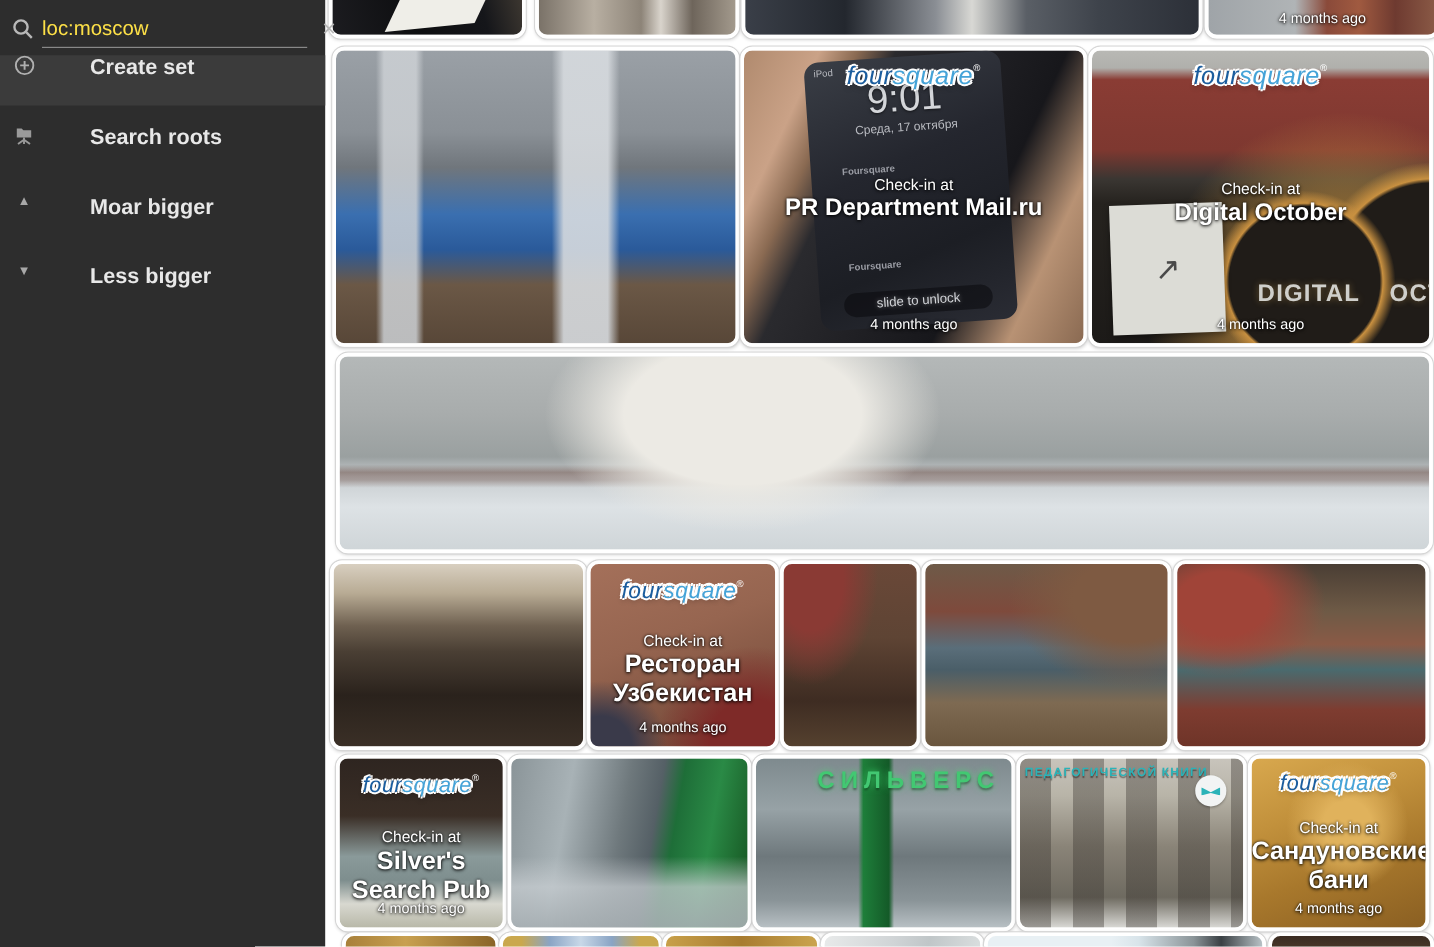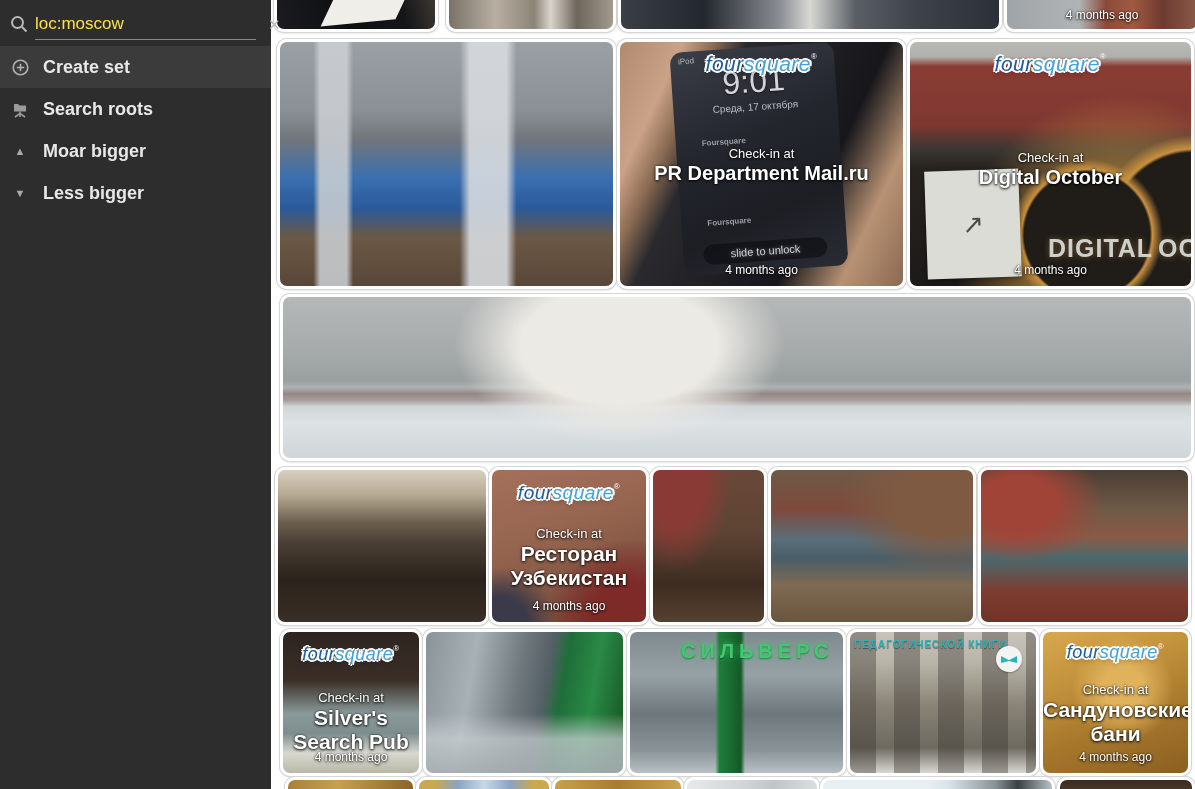--- a/index.html
+++ b/index.html
@@ -8,26 +8,26 @@
   .stage{position:relative;width:1195px;height:789px;overflow:hidden;background:#fff;}
 
   
   .sidebar{position:absolute;left:0;top:0;width:271px;height:789px;background:#2d2d2d;z-index:20;}
   .search-row{display:flex;align-items:center;height:44px;padding:2px 10px 0 10px;}
   .search-icon{flex:0 0 18px;height:18px;margin-right:7px;}
   .search-underline{flex:1;display:flex;align-items:center;border-bottom:1px solid #888;height:30px;}
   .search-input{flex:1;background:transparent;border:none;outline:none;color:#fde047;
        font-size:17px;font-family:"Liberation Sans",sans-serif;padding:0;caret-color:#fff;}
   .search-clear{flex:0 0 auto;color:#b8b8b8;font-size:15px;margin-left:12px;cursor:pointer;line-height:1;}
-  .sb-item{display:flex;align-items:center;height:42px;padding:0 10px;color:#e8e8e8;
-       font-size:18px;font-weight:600;cursor:pointer;}
+  .sb-item{display:flex;align-items:flex-start;height:42px;padding:0 10px;color:#e8e8e8;
+       font-size:18px;font-weight:600;cursor:pointer;gap:32px;}
   .sb-item.active{background:#3b3b3b;}
   .sb-ico{flex:0 0 20px;display:flex;align-items:center;justify-content:center;margin-right:13px;
        color:#a8a8a8;font-size:11px;}
-  .sb-item + .sb-item{margin-top:0;}
+  .sb-item + .sb-item{margin-top:16px;}
   .sb-item{margin-bottom:0;}
   .sb-list .sb-item{height:42px;}
 
   
   .tile{position:absolute;border:3px solid #fff;border-radius:10px;overflow:hidden;
         box-shadow:0 0 0 1px #d6d6d6, 0 1px 3px rgba(0,0,0,.18);cursor:pointer;box-sizing:border-box;}
   .fsq{position:absolute;left:0;right:0;text-align:center;font-style:italic;font-weight:normal;
        font-size:19px;letter-spacing:.5px;
        text-shadow:-2px -1px 0 #fff,2px -1px 0 #fff,-2px 1px 0 #fff,2px 1px 0 #fff,0 -2px 0 #fff,0 2px 0 #fff,0 3px 4px rgba(0,0,0,.35);}
   .fsq .f1{color:#1b5d9e;}
@@ -76,21 +76,21 @@
   .t5 .chk{top:104px;}
   .t6{left:907px;top:39px;width:287px;height:250px;
       background:
         radial-gradient(circle at 63% 79%,#201c18 0 24%,#c89040 25%,rgba(200,144,64,0) 29%),
         radial-gradient(circle at 101% 79%,#201c18 0 24%,#c89040 25%,rgba(200,144,64,0) 29%),
         radial-gradient(ellipse at 75% 95%,rgba(220,160,70,.55) 0 30%,rgba(220,160,70,0) 55%),
         linear-gradient(180deg,#b8b8b4 0%,#b0b0ac 6%,#8a3c34 10%,#7e3830 34%,#3a3632 44%,#26231f 52%,#1c1a18 100%);}
   .t6 .sign-white{position:absolute;left:16px;top:128px;width:94px;height:108px;background:#dcdcd6;
       transform:rotate(-2deg);box-shadow:0 2px 5px rgba(0,0,0,.4);display:flex;align-items:center;justify-content:center;
       color:#4a4a4a;font-size:26px;}
-  .t6 .sign-word{position:absolute;top:192px;font-weight:bold;font-size:25px;color:#cfcfcb;letter-spacing:1px;
+  .t6 .sign-word{position:absolute;top:192px;font-weight:bold;font-size:20px;color:#cfcfcb;letter-spacing:1px;
       text-shadow:0 0 6px rgba(255,200,100,.35);}
   .t6 .sw-left{left:138px;}
   .t6 .sw-right{left:248px;}
   .t6 .fsq{top:10px;}
   .t6 .chk{top:108px;}
 
   
   .t7{left:280px;top:294px;width:914px;height:167px;
       background:
         radial-gradient(ellipse 220px 130px at 37% 30%,#eceae4 0 45%,rgba(236,234,228,0) 75%),

